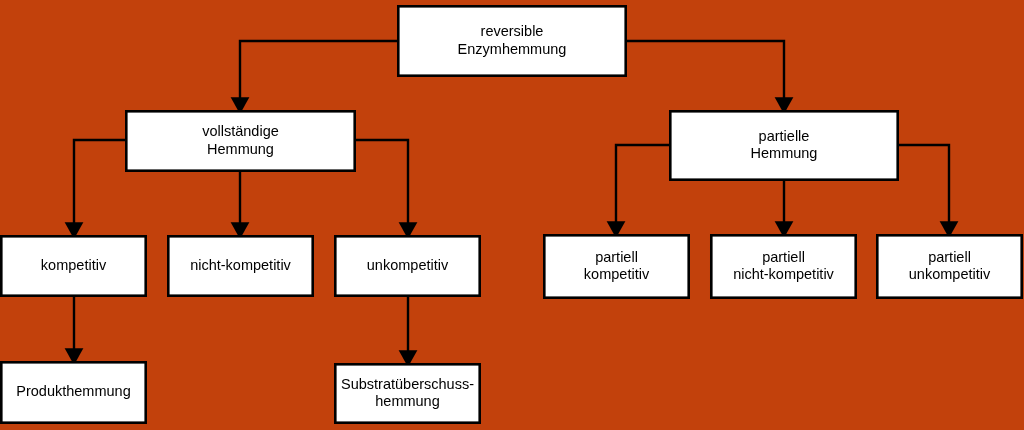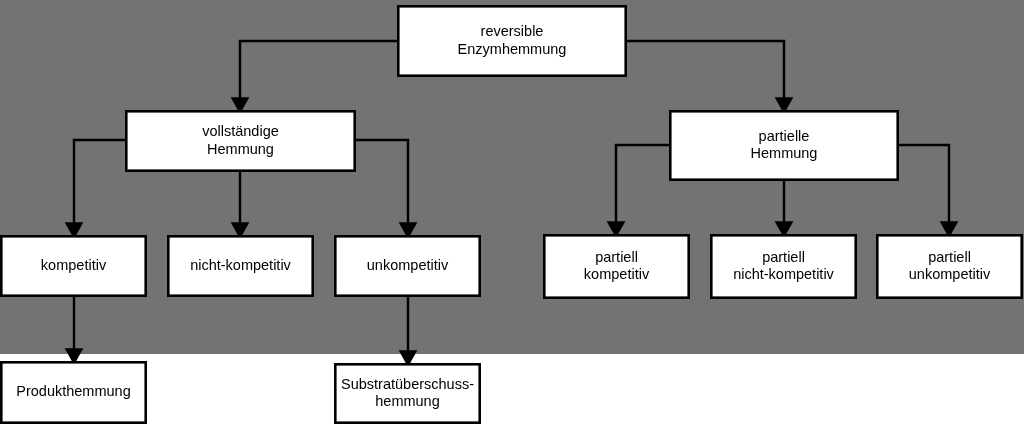--- a/index.html
+++ b/index.html
@@ -9,22 +9,22 @@
   }
   body {
     width: 1024px;
     height: 430px;
     font-family: "Liberation Sans", sans-serif;
     overflow: hidden;
   }
   #diagram-root {
     position: relative;
     width: 1024px;
-    height: 354px;
-    background: #737373;
+    height: 430px;
+    background: #c2410c;
   }
   svg#flowchart {
     display: block;
     width: 1024px;
     height: 430px;
   }
   .node-box {
     fill: #ffffff;
     stroke: #000000;
     stroke-width: 2.6;

